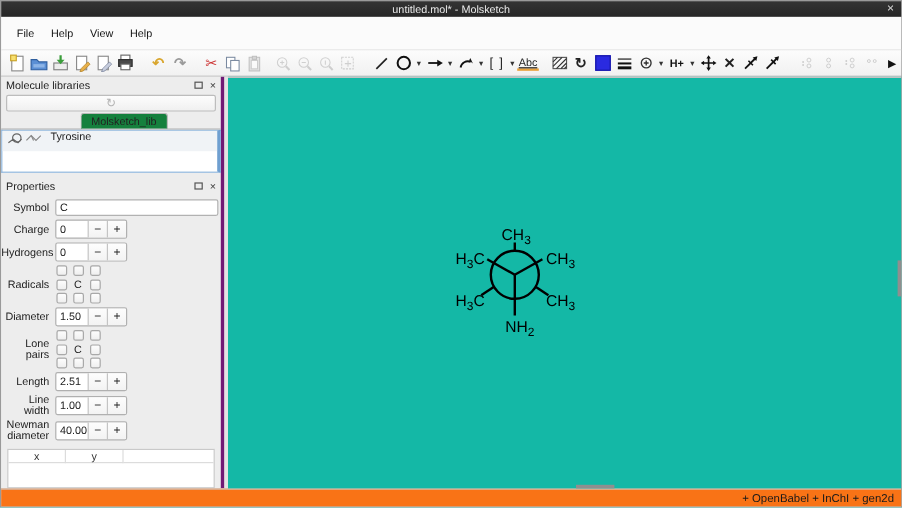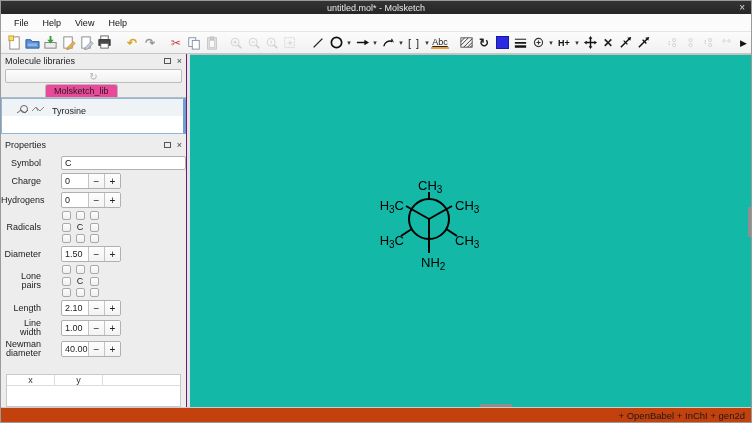--- a/index.html
+++ b/index.html
@@ -6,66 +6,66 @@
   html,body { width:752px; height:423px; overflow:hidden; }
   body { font-family:"Liberation Sans", sans-serif; background:#ececec; }
   .window { width:752px; height:423px; display:flex; flex-direction:column; border:1px solid #9a9a9a; }
 
   
   .titlebar { height:13px; background:linear-gradient(#343434,#262626); color:#e9e9e9;
     display:flex; align-items:center; justify-content:center; font-size:9px; position:relative; flex:0 0 auto; }
   .titlebar .close { position:absolute; right:6px; top:0; font-size:10px; line-height:13px; color:#dcdcdc; cursor:default; }
 
   
-  .menubar { height:18px; background:#fbfbfb; display:flex; align-items:center; padding-left:6px;
+  .menubar { height:28px; background:#fbfbfb; display:flex; align-items:center; padding-left:6px;
     font-size:9px; color:#111; border-bottom:1px solid #e6e6e6; flex:0 0 auto; }
   .menubar span { padding:2px 7px; }
 
   
   .toolbar { height:22px; background:linear-gradient(#fcfcfc,#f1f1f1); border-bottom:1px solid #c6c6c6;
     display:flex; align-items:center; padding:0 4px; flex:0 0 auto; }
   .tbtn { width:18px; height:18px; display:flex; align-items:center; justify-content:center; flex:0 0 auto; }
   .tbtn svg { display:block; }
   .tglyph { font-size:12px; color:#222; line-height:18px; }
   .dd { width:8px; font-size:7px; color:#333; text-align:center; flex:0 0 auto; }
   .gapA { margin-left:10px; } .gapB { margin-left:8px; } .gapC { margin-left:6px; }
   .disabled { opacity:.45; filter:grayscale(1); }
   .swatch { width:13px; height:13px; background:#2a2ae0; border:1px solid #1717a8; }
   .abc { font-size:9px; color:#222; border-bottom:2px solid #e8a13a; line-height:10px; padding:0 1px;text-decoration:underline; }
   .brk { font-size:11px; color:#222; letter-spacing:1px; }
   .hp { font-size:9px; color:#111; font-weight:bold; }
   .ext { margin-left:auto; font-size:9px; color:#111; }
 
   
   .main { flex:1 1 auto; display:flex; min-height:0; }
-  .dock { width:186px; background:#ededed; border-right:1px solid #701a75; display:flex; flex-direction:column; font-size:9px; color:#222; }
+  .dock { width:186px; background:#ededed; border-right:3px solid #701a75; display:flex; flex-direction:column; font-size:9px; color:#222; }
   .splitter { width:3px; background:#e3e3e3; }
   .dockhead { height:13px; display:flex; align-items:center; padding:0 4px; flex:0 0 auto; }
   .dockhead .ttl { flex:1; font-size:9px; color:#222; }
   .floaticon { width:7px; height:6px; border:1px solid #555; margin-right:6px; }
   .closeicon { font-size:9px; color:#444; line-height:10px; }
 
   .refreshbtn { height:14px; margin:2px 4px; background:linear-gradient(#fdfdfd,#f0f0f0);
     border:1px solid #bdbdbd; border-radius:2px; color:#b3b3b3; font-size:10px;
     display:flex; align-items:center; justify-content:center; flex:0 0 auto; }
 
   .tabbar { height:13px; position:relative; border-bottom:1px solid #b9b9b9; flex:0 0 auto; }
-  .tab { position:absolute; left:44px; bottom:0; padding:0 8px; height:13px; line-height:12px;
-    background:#ec4899; border:1px solid #b9b9b9; border-bottom:none; border-radius:3px 3px 0 0; font-size:9px; }
+  .tab { position:absolute; left:66px; bottom:0; padding:0 8px; height:13px; line-height:12px;
+    background:#15803d; border:1px solid #b9b9b9; border-bottom:none; border-radius:3px 3px 0 0; font-size:9px; }
 
   .liblist { height:36px; margin:0; background:#fff; border:1px solid #8fb6dc; border-right:3px solid #6f9fd0;
     flex:0 0 auto; overflow:hidden; }
-  .libitem { height:17px; display:flex; align-items:flex-end; background:#f0f3f6; padding-left:14px; }
+  .libitem { height:17px; display:flex; align-items:flex-start; background:#f0f3f6; padding-left:4px; }
   .libitem svg { margin-right:6px; flex:0 0 auto; }
 
   .sectiongap { height:4px; flex:0 0 auto; }
 
   .props { flex:1 1 auto; padding-top:2px; }
   .prow { display:flex; align-items:center; margin:3px 0; }
-  .prow .plabel { width:40px; text-align:right; margin-right:20px; font-size:9px; color:#222; line-height:9px; flex:0 0 auto; }
+  .prow .plabel { width:40px; text-align:right; margin-right:5px; font-size:9px; color:#222; line-height:9px; flex:0 0 auto; }
   .txtinput { width:136px; height:14px; border:1px solid #b2b2b2; border-radius:2px; background:#fff;
     font-size:9px; font-family:"Liberation Sans",sans-serif; padding:0 3px; color:#111; }
   .spin { display:flex; height:16px; border:1px solid #b0b0b0; border-radius:2px; background:#fff; overflow:hidden; }
   .spin .val { width:26px; padding:0 3px; font-size:9px; display:flex; align-items:center; }
   .spin .sbtn { width:16px; border-left:1px solid #c4c4c4; display:flex; align-items:center; justify-content:center;
     font-size:10px; background:linear-gradient(#fdfdfd,#f3f3f3); color:#222; }
   .grid3 { display:grid; grid-template-columns:10px 10px 10px; grid-gap:2px 4px; align-items:center; justify-items:center; }
   .chk { width:9px; height:9px; border:1px solid #a9a9a9; border-radius:2px; background:linear-gradient(#fdfdfd,#efefef); }
   .centeratom { font-size:9px; color:#222; }
 
@@ -76,21 +76,21 @@
   .thead .tcell { justify-content:center; color:#333; }
   .tdata .tcell { padding-left:2px; }
   .tfill { flex:1; border-bottom:1px solid #dcdcdc; }
 
   .canvas { flex:1 1 auto; background:#14b8a6; position:relative; border-top:1px solid #c2c2c2; }
   .molsvg { position:absolute; left:160px; top:99px; }
   .hthumb { position:absolute; left:290px; bottom:0; width:32px; height:3px; background:#8f8f8f; }
   .vthumb { position:absolute; right:0; top:152px; width:3px; height:30px; background:#8f8f8f; }
 
   
-  .statusbar { height:15px; background:#c2410c; border-top:1px solid #cdcdcd; display:flex;
+  .statusbar { height:15px; background:#f97316; border-top:1px solid #cdcdcd; display:flex;
     align-items:center; justify-content:flex-end; padding-right:6px; font-size:9.5px; color:#1a1a1a; flex:0 0 auto; }
 </style>
 </head>
 <body>
 
 <div class="window">
 
   <div class="titlebar">
     <span>untitled.mol* - Molsketch</span>
     <span class="close">×</span>
@@ -398,21 +398,21 @@
             <span class="chk"></span>
             <span class="chk"></span>
             <span class="chk"></span>
             <span class="chk"></span>
           </div>
         </div>
 
         <div class="prow">
           <span class="plabel">Length</span>
           <div class="spin">
-            <div class="val">2.10</div>
+            <div class="val">2.51</div>
             <div class="sbtn">−</div>
             <div class="sbtn">+</div>
           </div>
         </div>
 
         <div class="prow">
           <span class="plabel">Line width</span>
           <div class="spin">
             <div class="val">1.00</div>
             <div class="sbtn">−</div>

